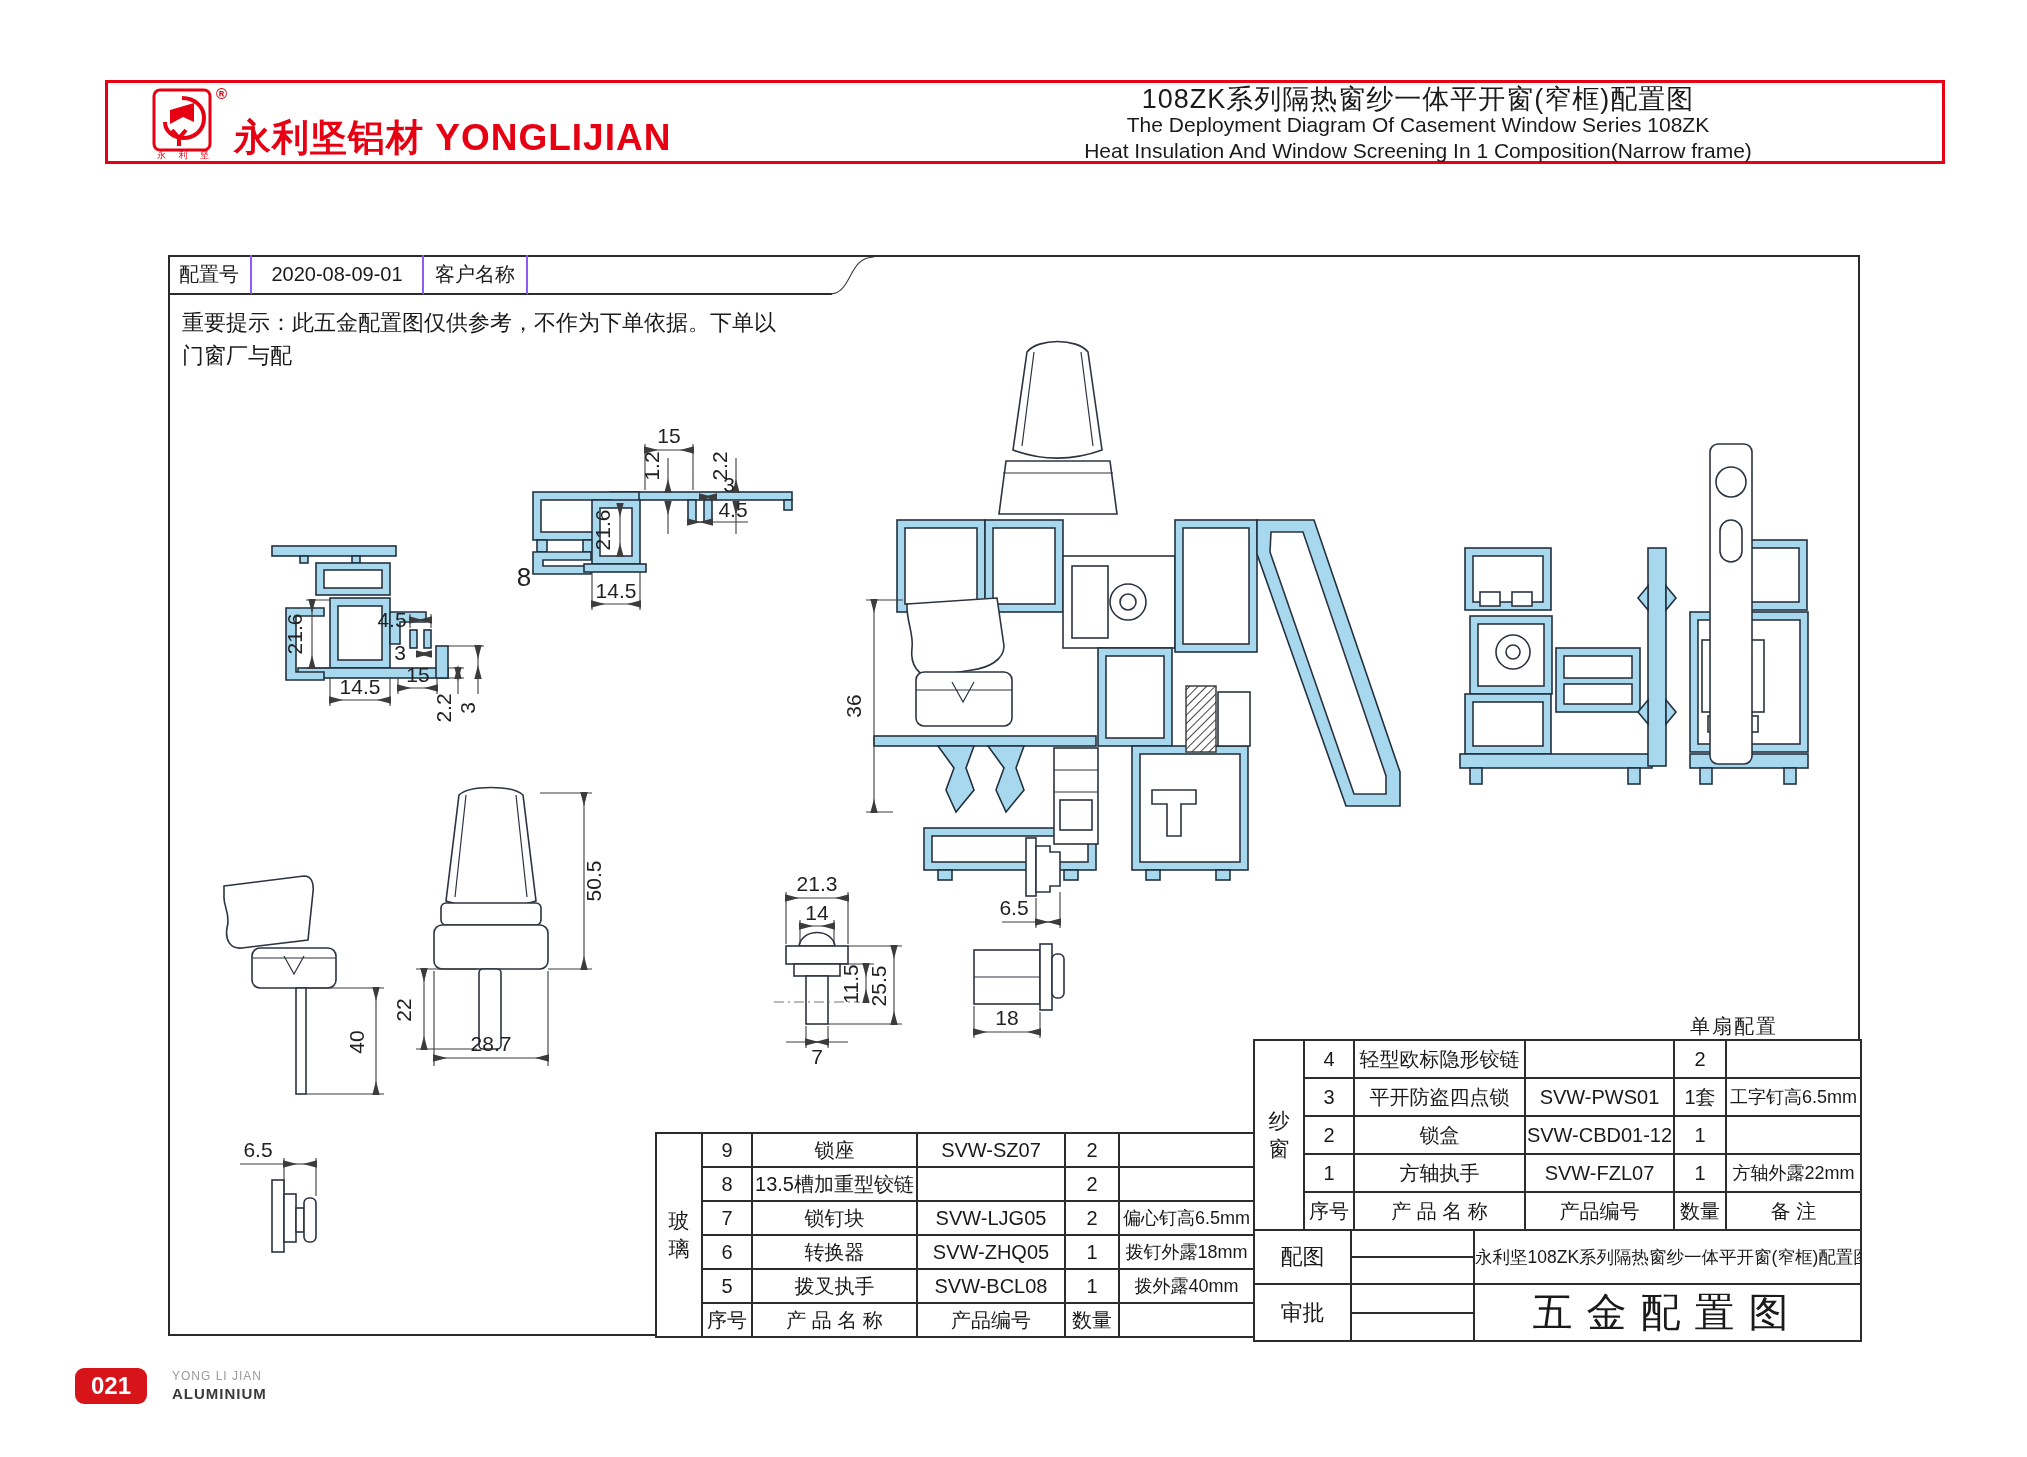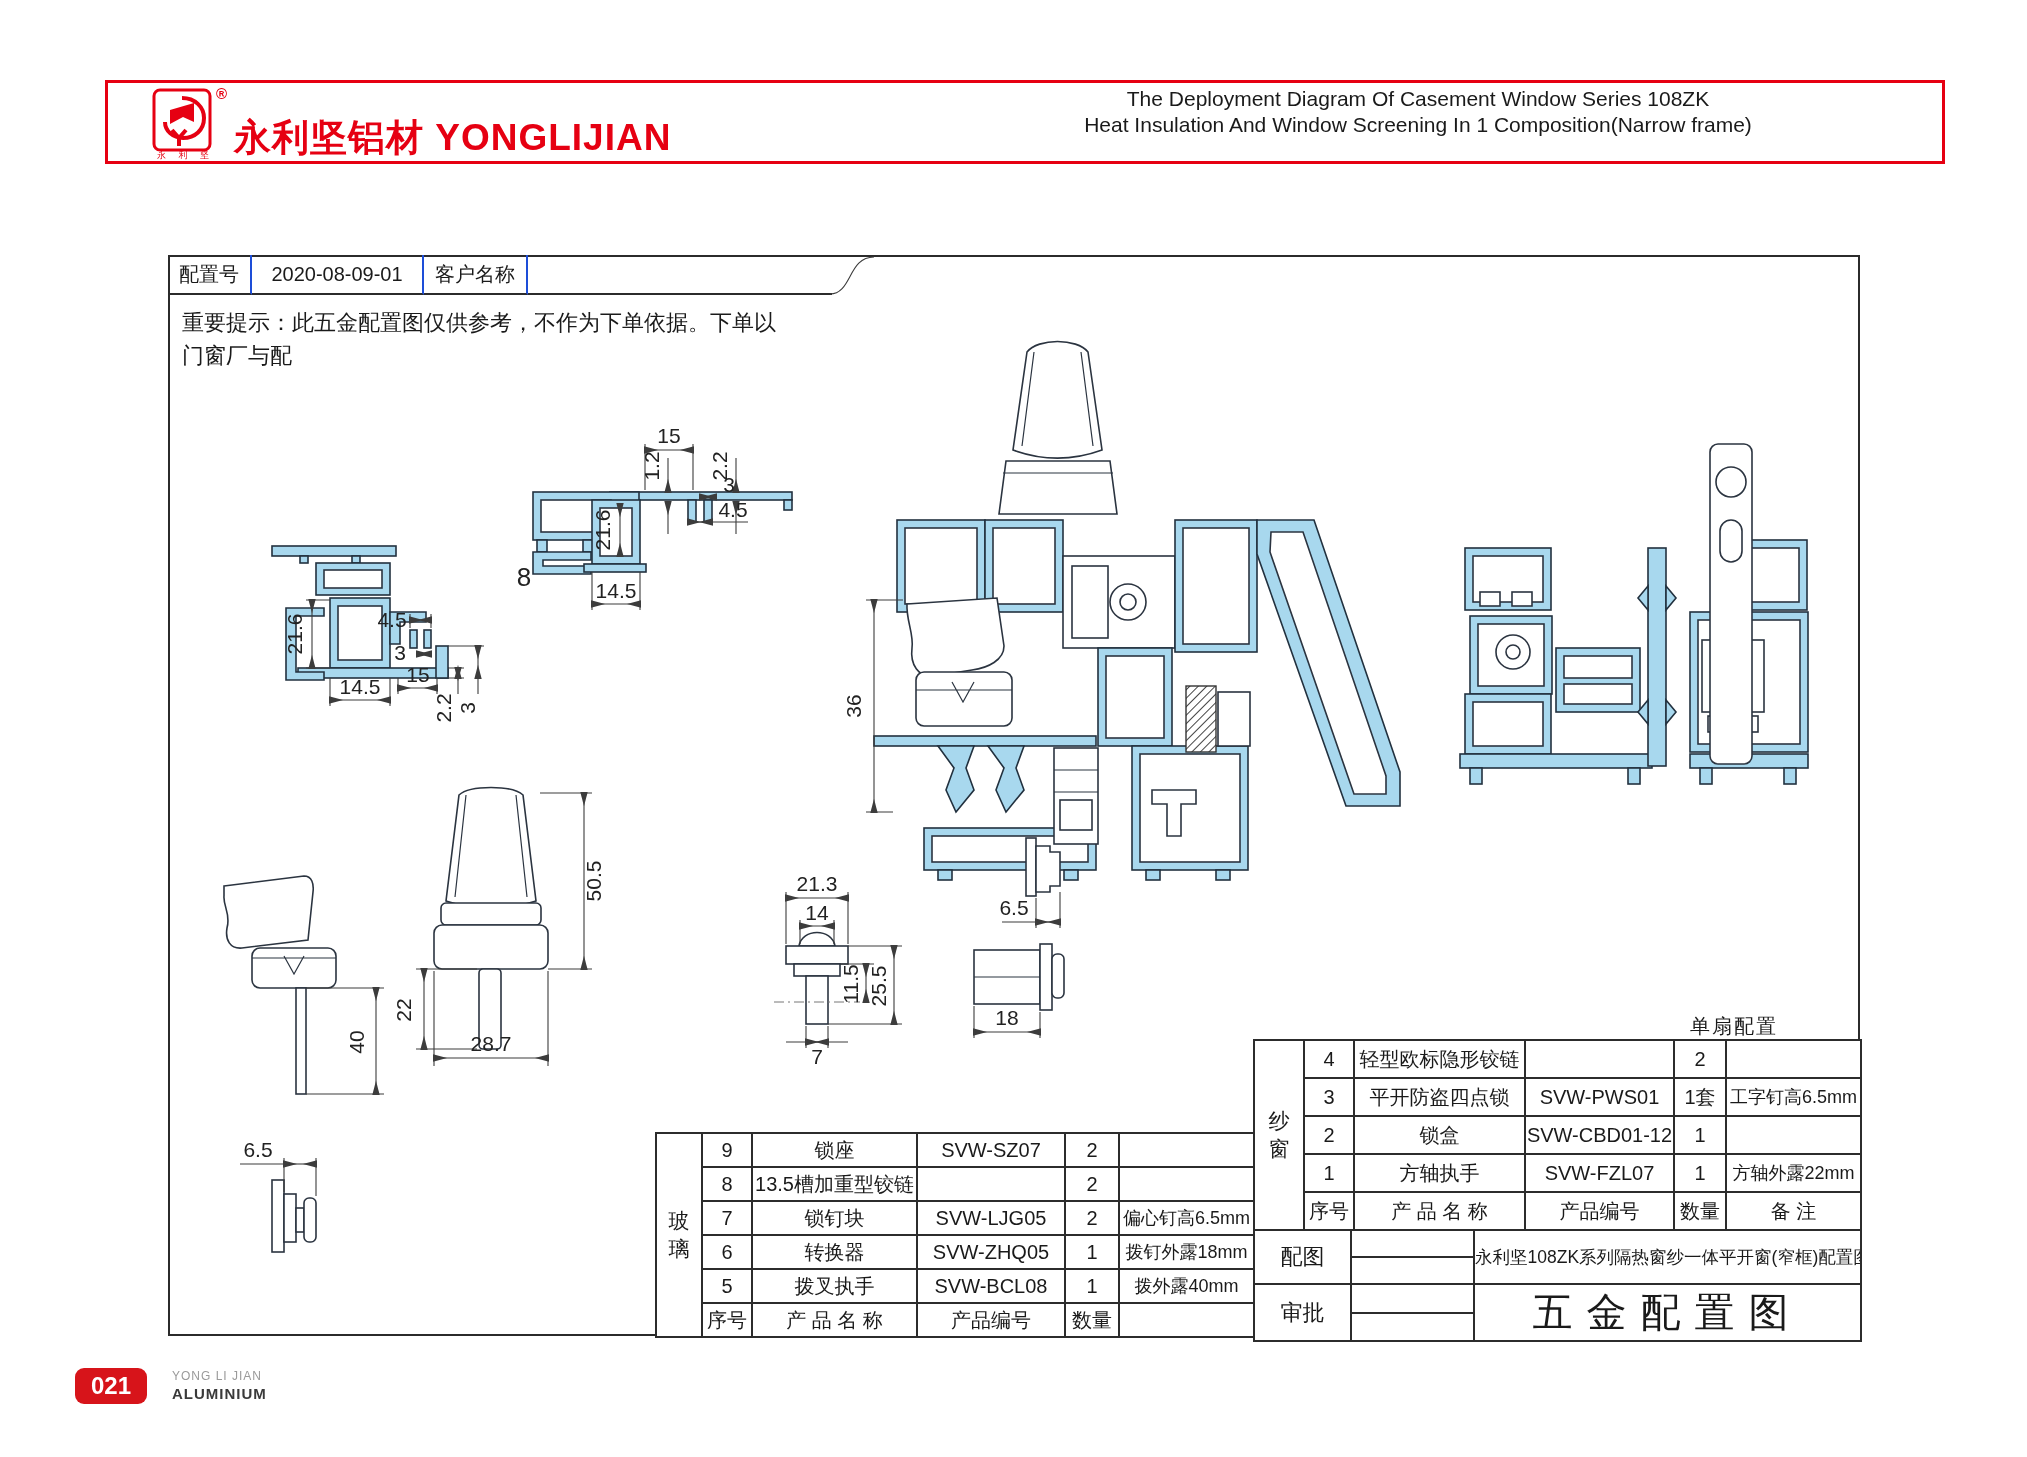--- a/index.html
+++ b/index.html
@@ -14,21 +14,21 @@
                 color:#e60012;font-size:9px;letter-spacing:5px;white-space:nowrap;}
   .brand-text{position:absolute;left:126px;top:30px;color:#e60012;font-size:37px;
               font-weight:bold;letter-spacing:1px;white-space:nowrap;}
   .titles{position:absolute;left:790px;top:3px;width:1040px;text-align:center;line-height:26px;}
   .title-cn{font-size:27px;letter-spacing:1px;}
   .title-en{font-size:21px;}
   
   .main-frame{position:absolute;left:168px;top:255px;width:1692px;height:1081px;
               border:2.5px solid #2b2b2b;box-sizing:border-box;background:#fff;}
   .cfg{position:absolute;left:168px;top:255px;height:40px;display:flex;font-size:20px;}
-  .cfg-cell{border-right:2px solid #1d4ed8;border-bottom:2px solid #2b2b2b;
+  .cfg-cell{border-right:2px solid #8b5cf6;border-bottom:2px solid #2b2b2b;
             display:flex;align-items:center;justify-content:center;box-sizing:border-box;}
   .cfg-label{width:84px;}
   .cfg-value{width:172px;}
   .cfg-cust{width:104px;}
   .cfg-custval{width:304px;border-right:none;}
   .notice{position:absolute;left:182px;top:306px;width:600px;font-size:22px;line-height:33px;}
   .notice-l2{padding-left:110px;}
   
   .dwg{position:absolute;left:168px;top:255px;}
   .blue{fill:#a8d8ee;stroke:#22313f;stroke-width:1.6;}
@@ -65,20 +65,21 @@
     <svg class="logo-mark" viewBox="0 0 60 64">
       <rect x="2" y="2" width="56" height="60" rx="6" fill="none" stroke="#e60012" stroke-width="3"></rect>
       <path d="M30,10 C43,10 52,19 52,30 C52,42 43,50 31,50 C21,50 13,43 13,34" fill="none" stroke="#e60012" stroke-width="4"></path>
       <path d="M18,22 L42,15 L42,34 L31,29 L18,36 Z" fill="#e60012"></path>
       <path d="M20,42 L27,50 L27,58 M27,50 L34,42" fill="none" stroke="#e60012" stroke-width="4"></path>
     </svg>
     <span class="reg-mark">®</span>
     <div class="logo-caption">永 利 坚</div>
     <div class="brand-text">永利坚铝材 YONGLIJIAN</div>
     <div class="titles">
+      <div class="title-cn">108ZK系列隔热窗纱一体平开窗(窄框)配置图</div>
       <div class="title-en">The Deployment Diagram Of Casement Window Series 108ZK</div>
       <div class="title-en">Heat Insulation And Window Screening In 1 Composition(Narrow frame)</div>
     </div>
   </div>
 
   <div class="main-frame"></div>
 
   <div class="cfg">
     <div class="cfg-cell cfg-label">配置号</div>
     <div class="cfg-cell cfg-value">2020-08-09-01</div>

